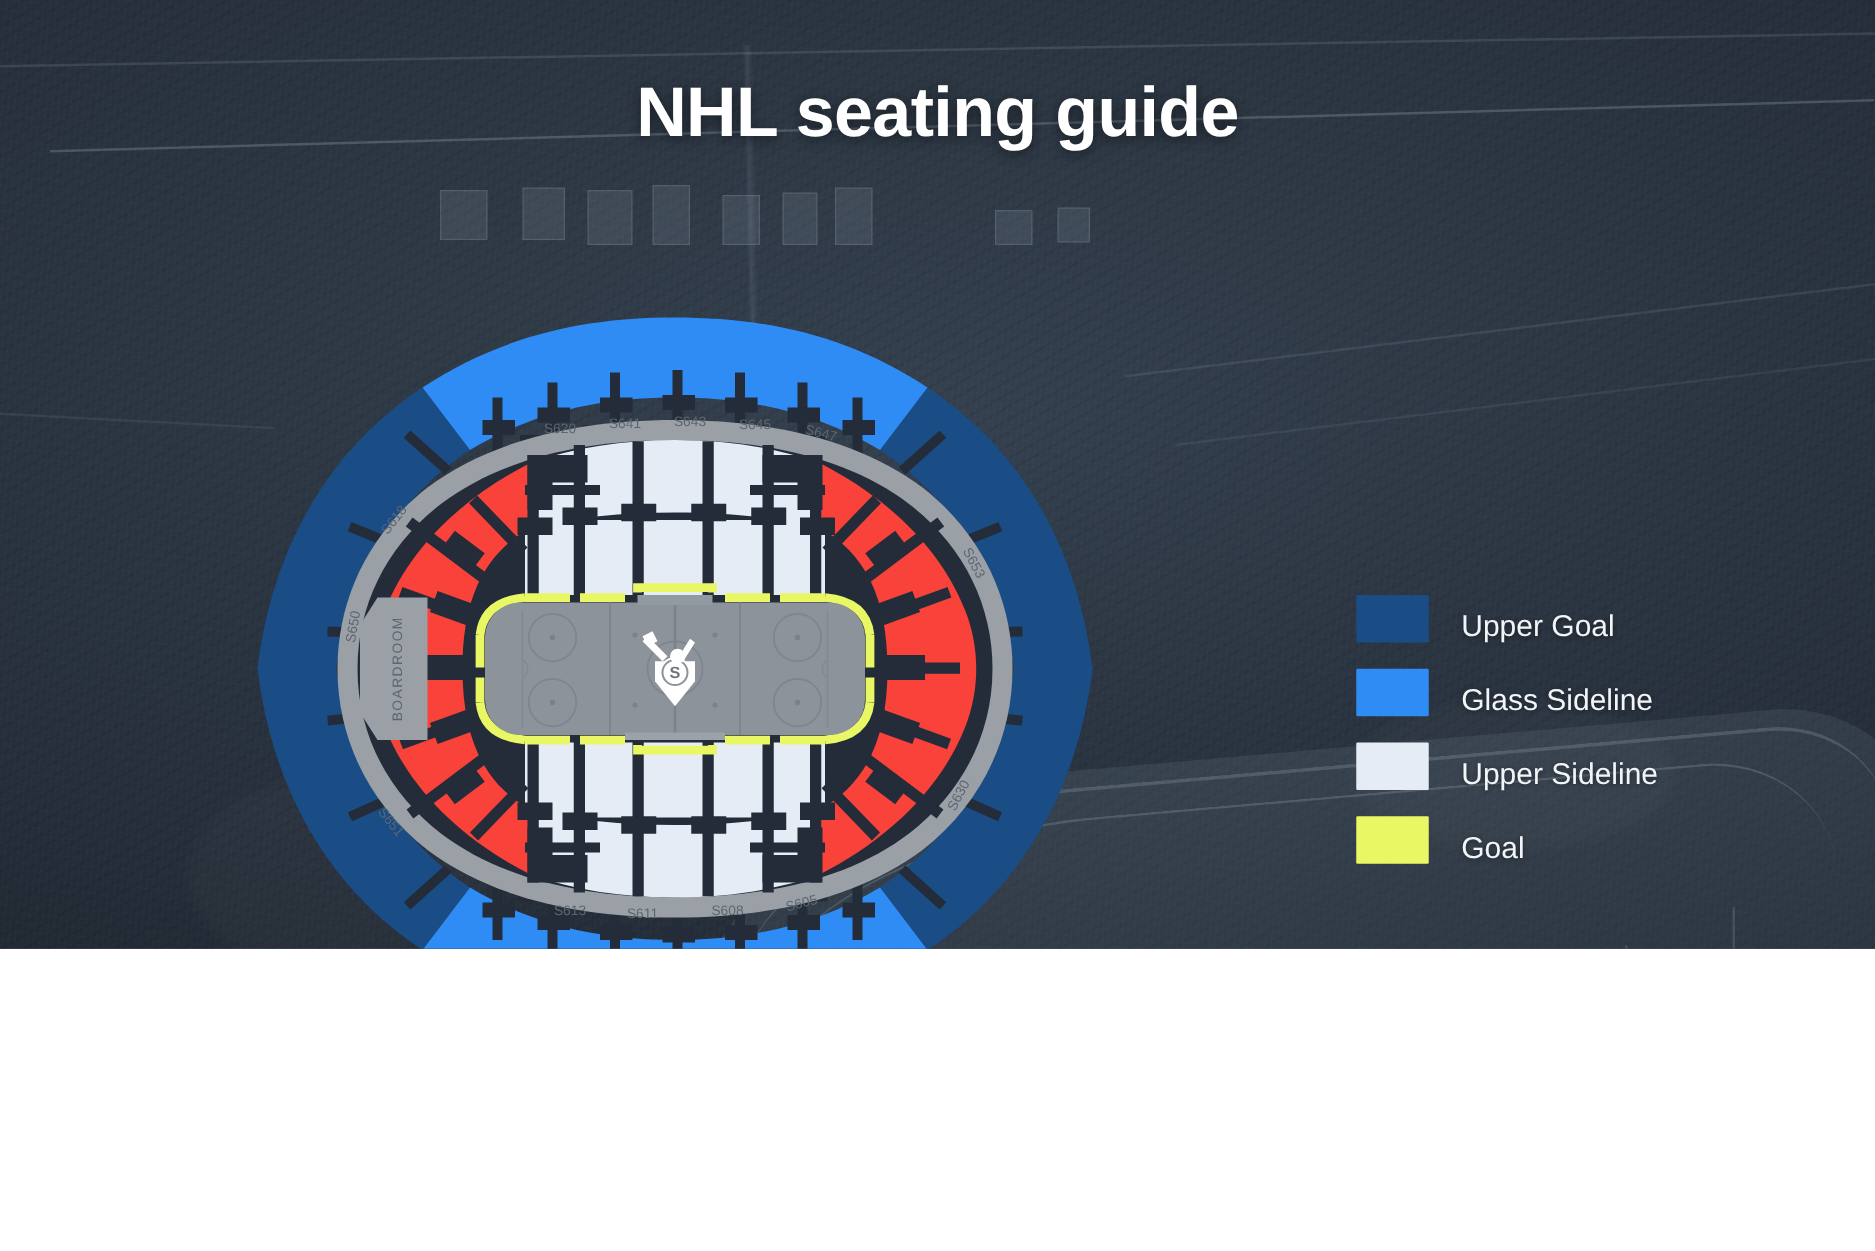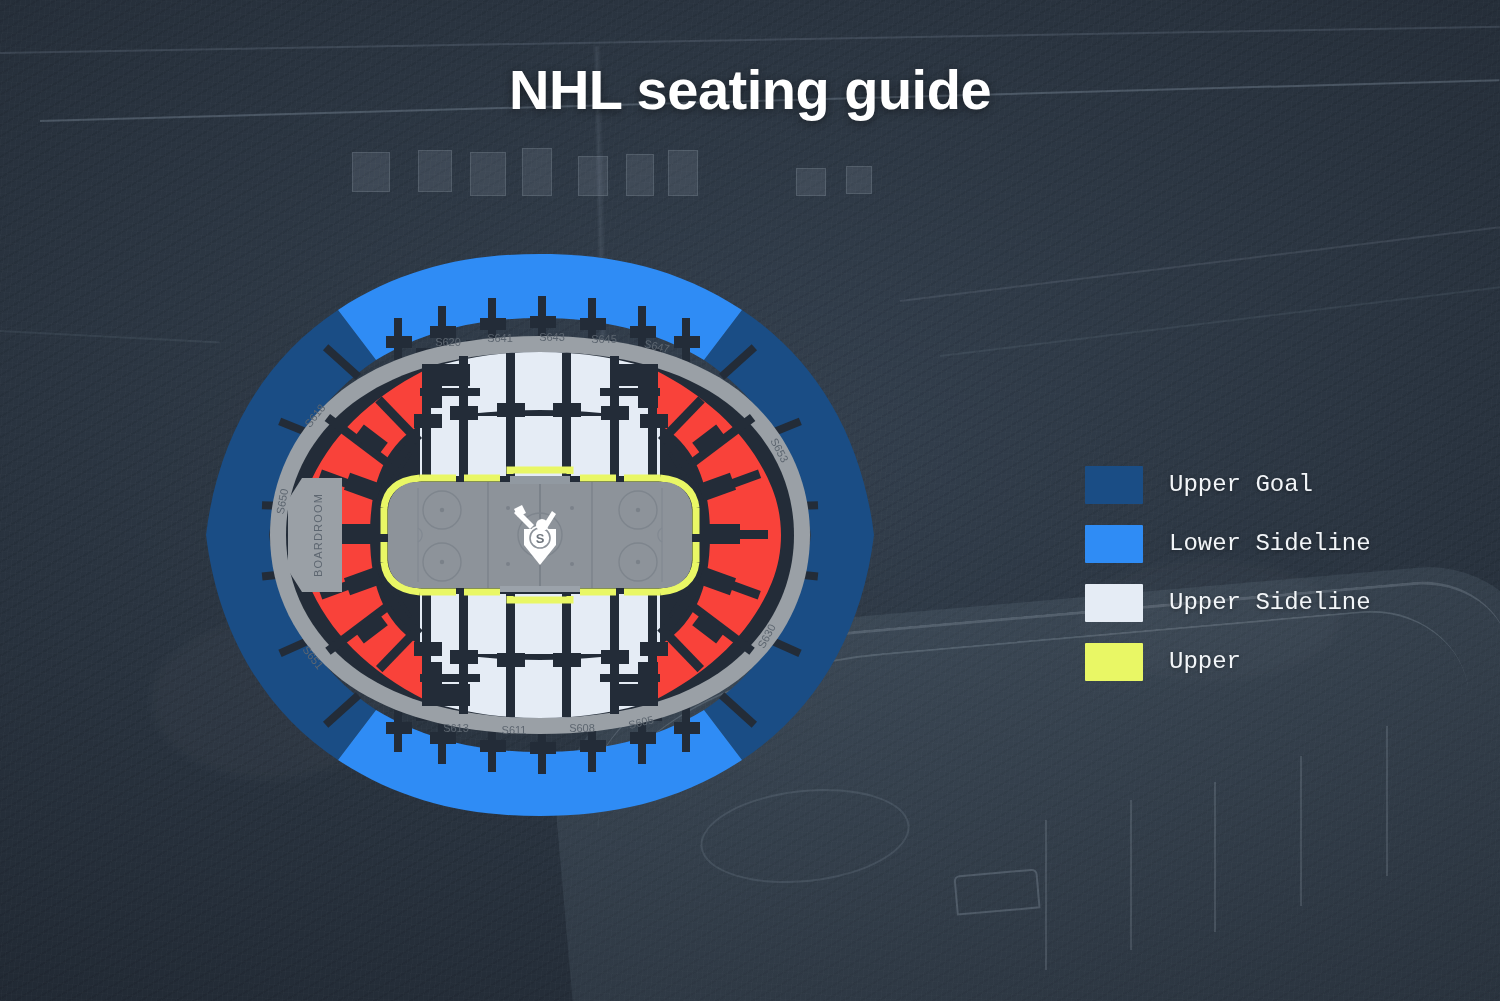--- a/index.html
+++ b/index.html
@@ -4,21 +4,21 @@
 <title>NHL seating guide</title>
 <style>
   * { margin:0; padding:0; box-sizing:border-box; }
   html,body{
     width:1500px; height:1001px;
     overflow:hidden;
     font-family:"Liberation Sans", sans-serif;
   }
   #root{
     position:relative;
-    width:1500px; height:1001px;
+    width:1500px; height:759px;
     background:#2c3641;
     overflow:hidden;
   }
 
   
   .bg-photo{
     position:absolute; inset:0;
     background:
       
       radial-gradient(ellipse 120% 100% at 50% 45%, rgba(60,74,90,.55) 0%, rgba(32,40,50,.85) 70%, rgba(24,30,38,.95) 100%),
@@ -104,21 +104,21 @@
   .map-wrap{
     position:absolute; left:170px; top:240px; width:740px; height:590px;
   }
   .map-wrap svg{ display:block; width:100%; height:100%; }
 
   
   .legend{
     position:absolute; left:1085px; top:455px; width:330px;
   }
   .legend-row{
-    display:flex; align-items:center; height:59px;font-family:Liberation Mono, monospace;
+    display:flex; align-items:flex-end; height:59px;
   }
   .swatch{
     width:58px; height:38px; flex:0 0 58px;
     border-radius:1px;
   }
   .legend-label{
     margin-left:26px;
     color:#f2f5f8;
     font-size:24px;
     line-height:1;
@@ -509,29 +509,29 @@
 
   <div class="legend">
 
     <div class="legend-row">
       <span class="swatch" style="background:#1a4d85;"></span>
       <span class="legend-label">Upper Goal</span>
     </div>
 
     <div class="legend-row">
       <span class="swatch" style="background:#2f8cf5;"></span>
-      <span class="legend-label">Lower Sideline</span>
+      <span class="legend-label">Glass Sideline</span>
     </div>
 
 
     <div class="legend-row">
       <span class="swatch" style="background:#e5ecf5;"></span>
       <span class="legend-label">Upper Sideline</span>
     </div>
 
     <div class="legend-row">
       <span class="swatch" style="background:#e9f765;"></span>
-      <span class="legend-label">Upper</span>
+      <span class="legend-label">Goal</span>
     </div>
 
   </div>
 
 </div>
 
 </body></html>

